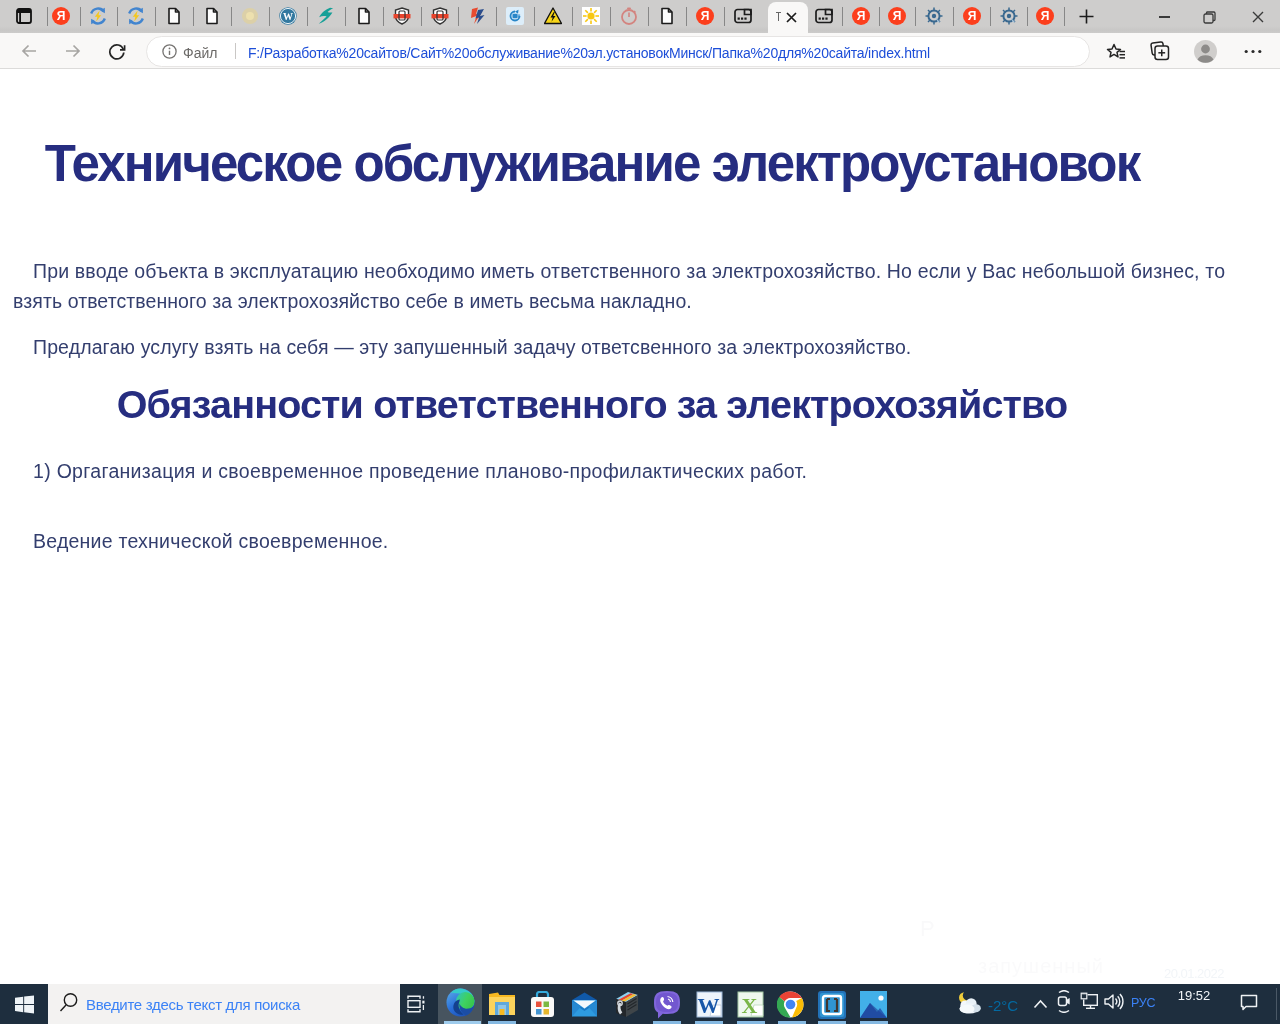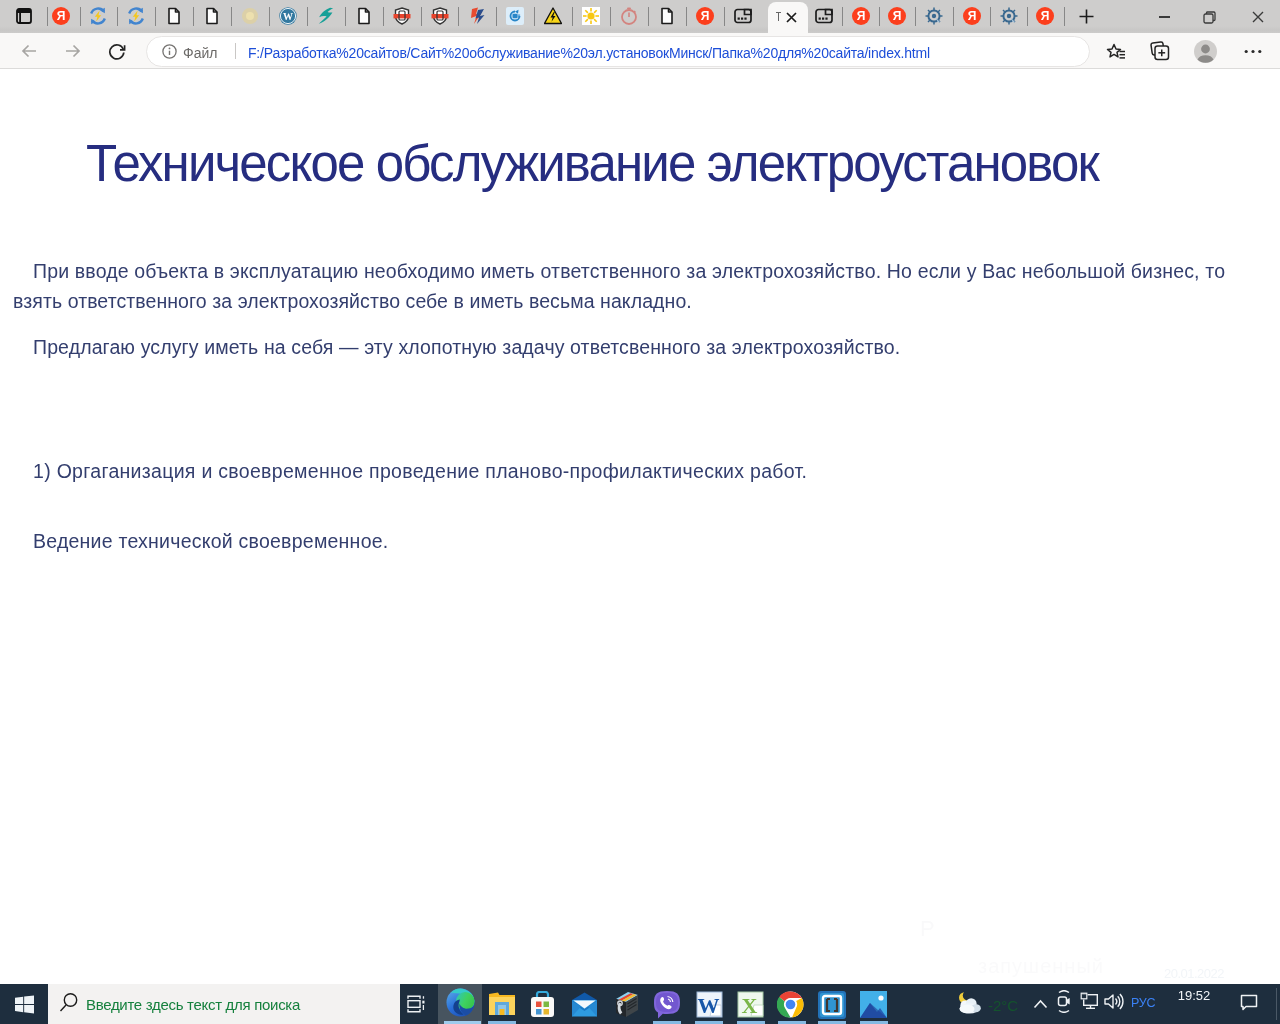--- a/index.html
+++ b/index.html
@@ -7,21 +7,21 @@
 .abs{position:absolute}
 #tabbar{position:absolute;top:0;left:0;width:1280px;height:33px;background:linear-gradient(180deg,#cecdcc 0,#cecdcc 26px,#c8c7c6 30px,#cccbca 33px)}
 .tsep{position:absolute;top:7px;width:1px;height:19px;background:#878787}
 .fav{position:absolute;top:7px}
 #activetab{position:absolute;left:768px;top:2px;width:40px;height:31px;background:#f9f8f7;border-radius:8px 8px 0 0}
 #toolbar{position:absolute;top:33px;left:0;width:1280px;height:36px;background:#f9f8f7;border-bottom:1px solid #dcdbda}
 #pill{position:absolute;left:146px;top:35.5px;width:944px;height:31px;background:#fff;border:1px solid #e7e5e4;border-radius:15.5px}
 #page{position:absolute;top:70px;left:0;width:1280px;height:914px;background:#fff}
 #taskbar{position:absolute;top:984px;left:0;width:1280px;height:40px;background:#1e2e3e}
 #search{position:absolute;left:48px;top:984px;width:352px;height:40px;background:#f3f2f1}
-.h1{position:absolute;width:1184px;text-align:center;font-weight:normal;color:#262d80;line-height:1}
+.h1{position:absolute;width:1184px;text-align:center;font-weight:bold;color:#262d80;line-height:1}
 .bodytext{position:absolute;color:#333e6e;white-space:nowrap;line-height:1}
 .ul{position:absolute;top:1021px;height:3px;background:#85b9e2}
 .trayicon{position:absolute}
 </style></head>
 <body>
 
 <svg width="0" height="0" style="position:absolute">
 <defs>
 <g id="yandex">
         <circle cx="9" cy="9" r="9" fill="#fc3f1d"></circle>
@@ -294,38 +294,39 @@
     <path d="M3.5 3 V1.8 A1 1 0 0 1 4.5 1 H11 A1.2 1.2 0 0 1 12 2 V8.5 A1 1 0 0 1 11 9.5 H10" fill="none" stroke="#3a3a3a" stroke-width="1.3"></path>
   </svg>
 <svg class="abs" style="left:1252px;top:11px" width="12" height="12" viewBox="0 0 12 12">
     <path d="M1 1 L11 11 M11 1 L1 11" stroke="#3a3a3a" stroke-width="1.4"></path>
   </svg>
 
 <div id="page">
   <div class="h1" style="top:68px;font-size:51px;letter-spacing:-1.85px" id="h1t">Техническое обслуживание электроустановок</div>
   <div class="bodytext" style="left:33px;top:192px;font-size:19.5px;letter-spacing:0.16px" id="p1a">При вводе объекта в эксплуатацию необходимо иметь ответственного за электрохозяйство. Но если у Вас небольшой бизнес, то</div>
   <div class="bodytext" style="left:13px;top:222px;font-size:19.5px;letter-spacing:0.08px" id="p1b">взять ответственного за электрохозяйство себе в иметь весьма накладно.</div>
-  <div class="bodytext" style="left:33px;top:268px;font-size:19.5px;letter-spacing:0.12px" id="p2">Предлагаю услугу иметь на себя — эту хлопотную задачу ответсвенного за электрохозяйство.</div>
+  <div class="bodytext" style="left:33px;top:268px;font-size:19.5px;letter-spacing:0.12px" id="p2">Предлагаю услугу взять на себя — эту запушенный задачу ответсвенного за электрохозяйство.</div>
+  <div class="h1" style="top:314.5px;font-size:39.5px;letter-spacing:-0.85px" id="h2b">Обязанности ответственного за электрохозяйство</div>
   <div class="bodytext" style="left:33px;top:392px;font-size:19.5px;letter-spacing:0.3px" id="li1">1) Оргаганизация и своевременное проведение планово-профилактических работ.</div>
   <div class="bodytext" style="left:33px;top:462px;font-size:19.5px;letter-spacing:0.24px" id="li3">Ведение технической своевременное.</div>
 </div>
 <div class="abs" style="left:920px;top:916px;font-size:22px;color:rgba(130,140,155,0.05)">Р</div>
 <div class="abs" style="left:978px;top:955px;font-size:20px;color:rgba(130,140,155,0.045);letter-spacing:1px">запушенный</div>
 
 <div id="taskbar"></div>
 
 <svg class="abs" style="left:15px;top:995px" width="19" height="19" viewBox="0 0 22 21">
     <path d="M0 2.8 L9.5 1.4 V9.8 H0 Z M10.6 1.2 L22 0 V9.8 H10.6 Z M0 11 H9.5 V19.4 L0 18 Z M10.6 11 H22 V20.8 L10.6 19.6 Z" fill="#eef3f6"></path>
   </svg>
 <div id="search"></div>
 <svg class="abs" style="left:59px;top:992px" width="20" height="21" viewBox="0 0 20 21">
     <circle cx="11.5" cy="8" r="6.2" fill="none" stroke="#1b1b1b" stroke-width="1.4"></circle>
     <line x1="7" y1="13" x2="1.5" y2="19" stroke="#1b1b1b" stroke-width="1.4"></line>
   </svg>
-<div class="abs" style="left:86px;top:996px;font-size:15px;color:#15803d;letter-spacing:-0.3px">Введите здесь текст для поиска</div>
+<div class="abs" style="left:86px;top:996px;font-size:15px;color:#3b82f6;letter-spacing:-0.3px">Введите здесь текст для поиска</div>
 
 <svg class="abs" style="left:405px;top:993px" width="20" height="22" viewBox="0 0 20 22">
     <g stroke="#eef1f4" stroke-width="1.4" fill="none">
       <path d="M3 5.7 V3.2 H15 V5.7"></path>
       <rect x="3" y="7.7" width="12" height="6.6"></rect>
       <path d="M3 16.3 V18.8 H15 V16.3"></path>
     </g>
     <rect x="17.3" y="7.7" width="2.2" height="2.8" fill="#eef1f4"></rect>
     <line x1="18.4" y1="12" x2="18.4" y2="17" stroke="#eef1f4" stroke-width="1.3"></line>
     <rect x="17.8" y="3.2" width="1.3" height="2.5" fill="#eef1f4"></rect>
@@ -443,21 +444,21 @@
 
 <svg class="trayicon" style="left:956px;top:991px" width="27" height="23" viewBox="0 0 27 23">
     <circle cx="8.6" cy="6.8" r="5.6" fill="#f0cd3c"></circle>
     <circle cx="12" cy="4.4" r="5.2" fill="#1e2e3e"></circle>
     <circle cx="9.2" cy="14.2" r="4.8" fill="#f4f8fb"></circle>
     <circle cx="15.2" cy="12.6" r="5.4" fill="#e9f1f7"></circle>
     <ellipse cx="13.5" cy="17.4" rx="9.8" ry="5.2" fill="#eff5fa"></ellipse>
     <ellipse cx="20" cy="17.2" rx="4.8" ry="4" fill="#d4e0ea"></ellipse>
     <ellipse cx="11" cy="18" rx="7.5" ry="4.2" fill="#f6fafc"></ellipse>
   </svg>
-<div class="abs" style="left:988px;top:996.5px;font-size:15px;color:#14532d">-2°C</div>
+<div class="abs" style="left:988px;top:996.5px;font-size:15px;color:#0369a1">-2°C</div>
 <svg class="trayicon" style="left:1033px;top:999px" width="15" height="10" viewBox="0 0 15 10">
     <path d="M1.5 8.5 L7.5 2 L13.5 8.5" fill="none" stroke="#eef1f4" stroke-width="1.6"></path>
   </svg>
 <svg class="trayicon" style="left:1055px;top:990px" width="18" height="23" viewBox="0 0 17 23">
     <path d="M3.5 2.5 A 8.5 8.5 0 0 1 13.5 2.5" fill="none" stroke="#eef1f4" stroke-width="1.5"></path>
     <path d="M3.5 20.5 A 8.5 8.5 0 0 0 13.5 20.5" fill="none" stroke="#eef1f4" stroke-width="1.5"></path>
     <rect x="3" y="7" width="8" height="8.6" rx="2" fill="none" stroke="#eef1f4" stroke-width="1.5"></rect>
     <path d="M11 9.8 L14.2 8 V14.6 L11 12.8 Z" fill="#eef1f4"></path>
   </svg>
 <svg class="trayicon" style="left:1080px;top:992px" width="18" height="19" viewBox="0 0 18 19">

